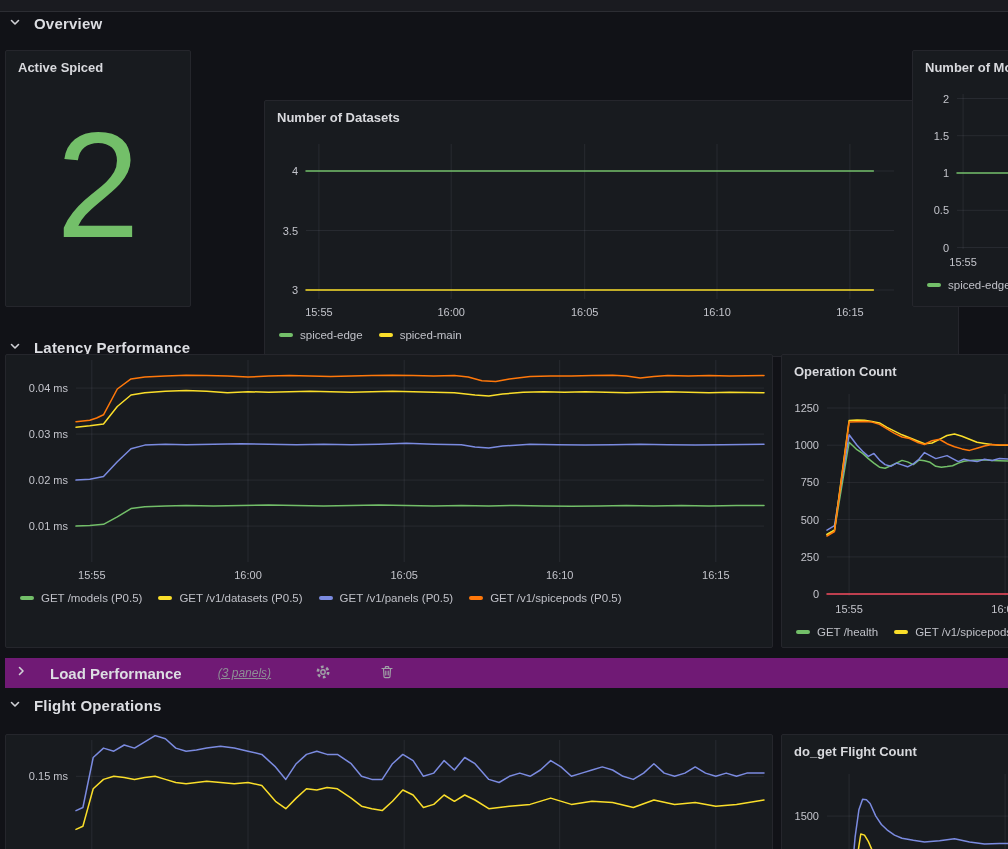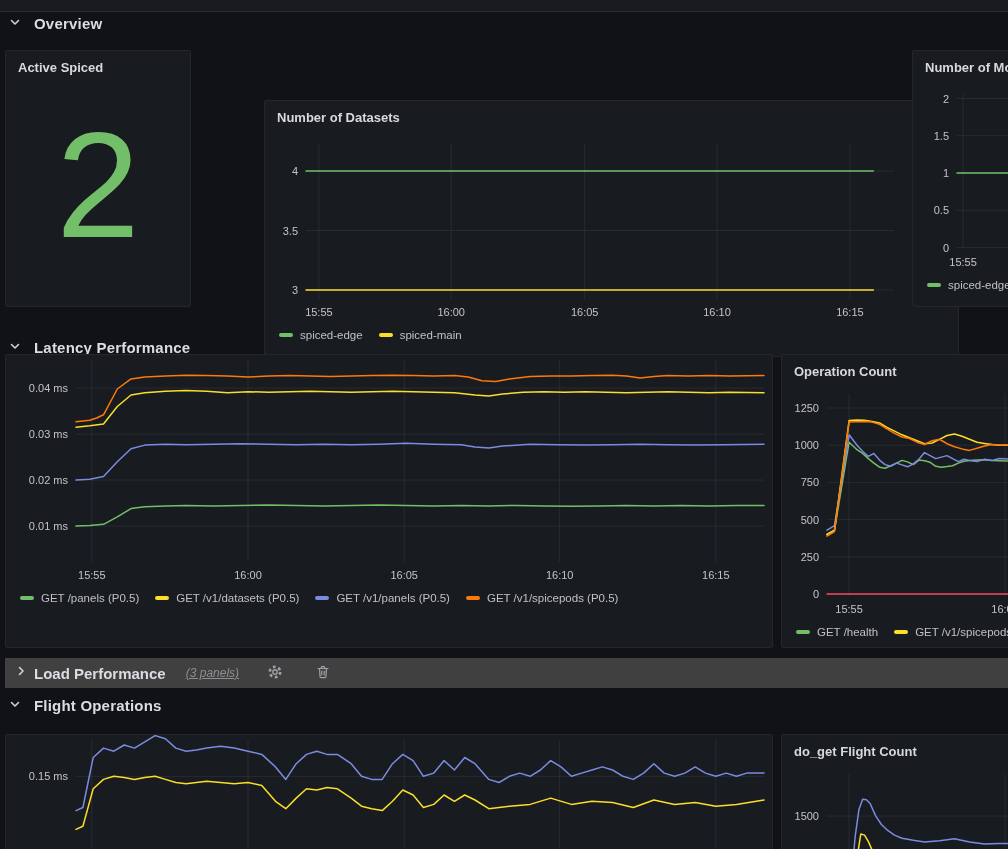--- a/index.html
+++ b/index.html
@@ -15,21 +15,21 @@
     background:#1a1b20; border-bottom:1px solid #2c2d33;
   }
   .section-header {
     position:absolute; left:8px; height:28px;
     display:flex; align-items:flex-start; gap:12px; cursor:pointer;
   }
   .section-header .title { font-size:15px; font-weight:700; color:#dcdde2; letter-spacing:.2px; }
   .section-header svg { flex:0 0 auto; }
   .load-row {
     position:absolute; left:5px; top:658px; width:1003px; height:30px;
-    background:#404040; display:flex; align-items:center; gap:6px; padding-left:9px;
+    background:#701a75; display:flex; align-items:center; gap:22px; padding-left:9px;
   }
   .load-row .title { font-size:15px; font-weight:700; color:#dcdde2; }
   .load-row .meta { font-size:12px; font-style:italic; color:#8d8e95; margin-left:14px;text-decoration:underline; }
   .icon-btn { background:none; border:none; cursor:pointer; padding:2px 4px; margin-left:18px; display:flex; align-items:center; }
   .panel {
     position:absolute; background:#181b1f; border:1px solid #25262c; border-radius:2px;
     overflow:hidden;
   }
   .panel-title {
     height:34px; padding:9px 12px 0; font-size:13px; font-weight:700; color:#d8d9dd;
@@ -169,21 +169,21 @@
         <line x1="709.8" y1="5" x2="709.8" y2="207" stroke="rgba(204,204,220,0.09)" stroke-width="1"></line>
         <text x="709.8" y="224" text-anchor="middle" font-size="11" fill="#c3c4cb">16:15</text>
         <polyline points="70.0,171.1 83.8,170.6 97.5,169.3 111.3,161.9 125.0,153.6 138.8,151.8 159.4,150.9 180.1,150.4 207.6,150.9 235.1,150.4 262.6,149.9 290.2,150.4 317.7,150.9 345.2,150.4 372.7,149.9 400.2,150.4 427.8,150.9 455.3,150.4 482.8,150.9 510.3,150.4 537.8,150.9 565.4,151.3 592.9,150.9 620.4,150.4 647.9,150.9 675.4,150.4 703.0,150.9 730.5,150.4 758.0,150.4" fill="none" stroke="#73BF69" stroke-width="1.5" stroke-linejoin="round" stroke-linecap="round"></polyline>
         <polyline points="70.0,125.1 83.8,124.2 97.5,121.4 111.3,106.7 125.0,93.8 138.8,90.1 159.4,89.2 180.1,89.7 207.6,89.2 235.1,88.7 262.6,89.2 290.2,89.7 317.7,89.2 345.2,89.7 372.7,89.2 400.2,88.3 427.8,89.2 455.3,89.7 469.0,92.0 482.8,92.9 496.6,91.0 524.1,89.2 551.6,89.7 579.1,90.1 606.6,89.7 634.2,89.2 661.7,89.7 689.2,90.1 716.7,89.7 758.0,89.2" fill="none" stroke="#7B8BE0" stroke-width="1.5" stroke-linejoin="round" stroke-linecap="round"></polyline>
         <polyline points="70.0,72.2 83.8,70.8 97.5,69.0 111.3,51.5 125.0,40.0 138.8,37.7 159.4,36.3 180.1,35.4 200.7,36.3 221.4,37.7 242.0,36.7 262.6,37.2 283.3,36.7 303.9,36.3 324.6,36.7 345.2,37.2 365.8,36.7 386.5,36.3 407.1,36.7 427.8,37.2 448.4,37.7 469.0,40.0 482.8,40.9 496.6,39.1 517.2,37.2 537.8,36.7 558.5,37.2 579.1,36.7 599.8,37.2 620.4,37.7 641.0,37.2 661.7,36.7 682.3,37.2 703.0,37.7 723.6,37.2 758.0,37.7" fill="none" stroke="#FADE2A" stroke-width="1.5" stroke-linejoin="round" stroke-linecap="round"></polyline>
         <polyline points="70.0,66.7 83.8,65.3 90.6,63.0 97.5,59.8 111.3,34.0 125.0,23.9 138.8,22.0 159.4,21.1 180.1,20.2 200.7,20.6 221.4,21.1 242.0,22.0 262.6,21.1 283.3,20.6 303.9,21.1 324.6,21.6 345.2,21.1 365.8,20.6 386.5,20.2 407.1,20.6 427.8,21.1 448.4,20.6 462.2,22.0 475.9,25.7 489.7,26.6 503.4,23.9 524.1,21.6 544.7,21.1 565.4,21.1 586.0,20.6 606.6,20.2 620.4,21.1 634.2,22.9 647.9,21.6 661.7,20.6 682.3,21.1 703.0,20.6 723.6,21.1 758.0,20.6" fill="none" stroke="#FF780A" stroke-width="1.5" stroke-linejoin="round" stroke-linecap="round"></polyline>
       </svg>
       <div class="legend">
         <span class="legend-item">
           <span class="legend-swatch" style="background:#73BF69"></span>
-          <span>GET /panels (P0.5)</span>
+          <span>GET /models (P0.5)</span>
         </span>
         <span class="legend-item">
           <span class="legend-swatch" style="background:#FADE2A"></span>
           <span>GET /v1/datasets (P0.5)</span>
         </span>
         <span class="legend-item">
           <span class="legend-swatch" style="background:#7B8BE0"></span>
           <span>GET /v1/panels (P0.5)</span>
         </span>
         <span class="legend-item">

